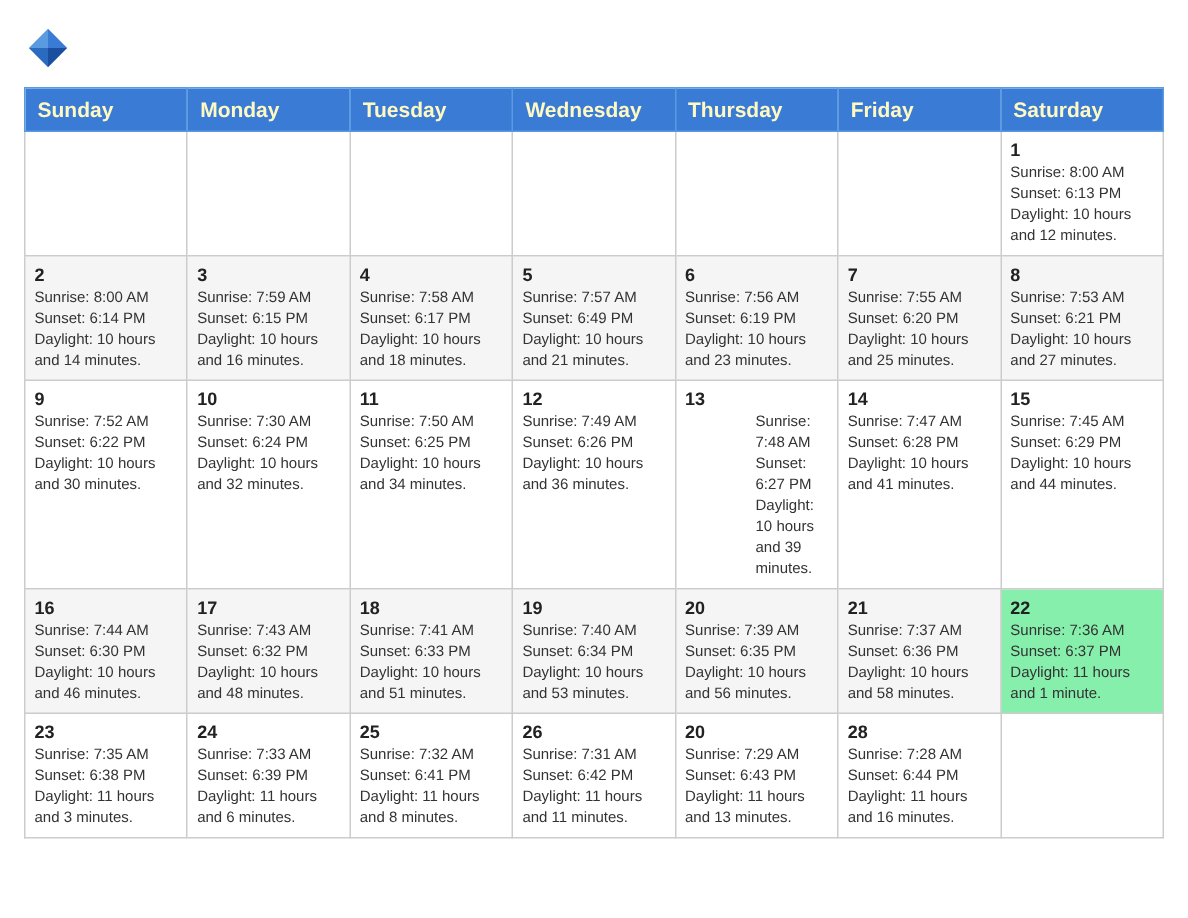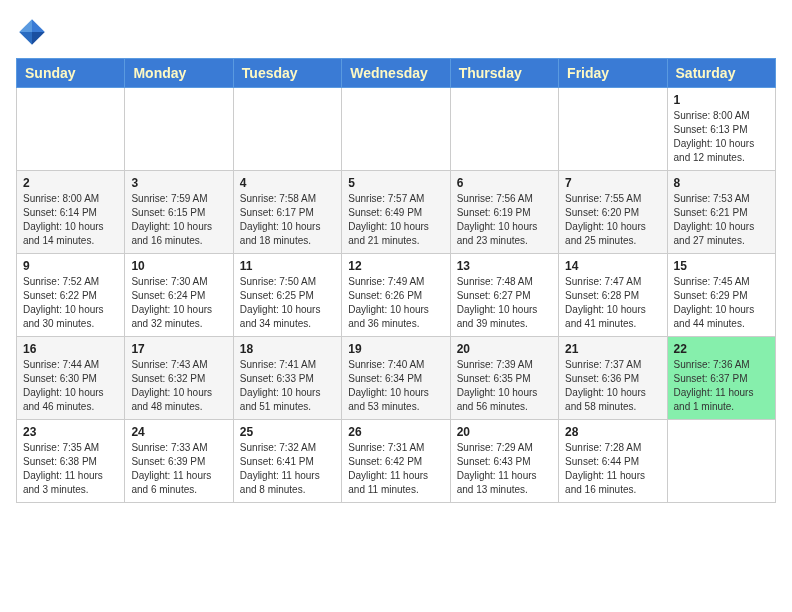--- a/index.html
+++ b/index.html
@@ -195,21 +195,21 @@
         </td>
         <td>
           <span class="day-number">12</span>
           <div class="day-info" style="white-space: pre-line;">Sunrise: 7:49 AM
 Sunset: 6:26 PM
 Daylight: 10 hours
 and 36 minutes.</div>
         </td>
         <td>
           <span class="day-number">13</span>
-          <div class="day-info" style="white-space: pre-line;">Sunrise: 7:48 AM
+          <div class="day-info" style="white-space: pre-line; margin-left: 47px;">Sunrise: 7:48 AM
 Sunset: 6:27 PM
 Daylight: 10 hours
 and 39 minutes.</div>
         </td>
         <td>
           <span class="day-number">14</span>
           <div class="day-info" style="white-space: pre-line;">Sunrise: 7:47 AM
 Sunset: 6:28 PM
 Daylight: 10 hours
 and 41 minutes.</div>

